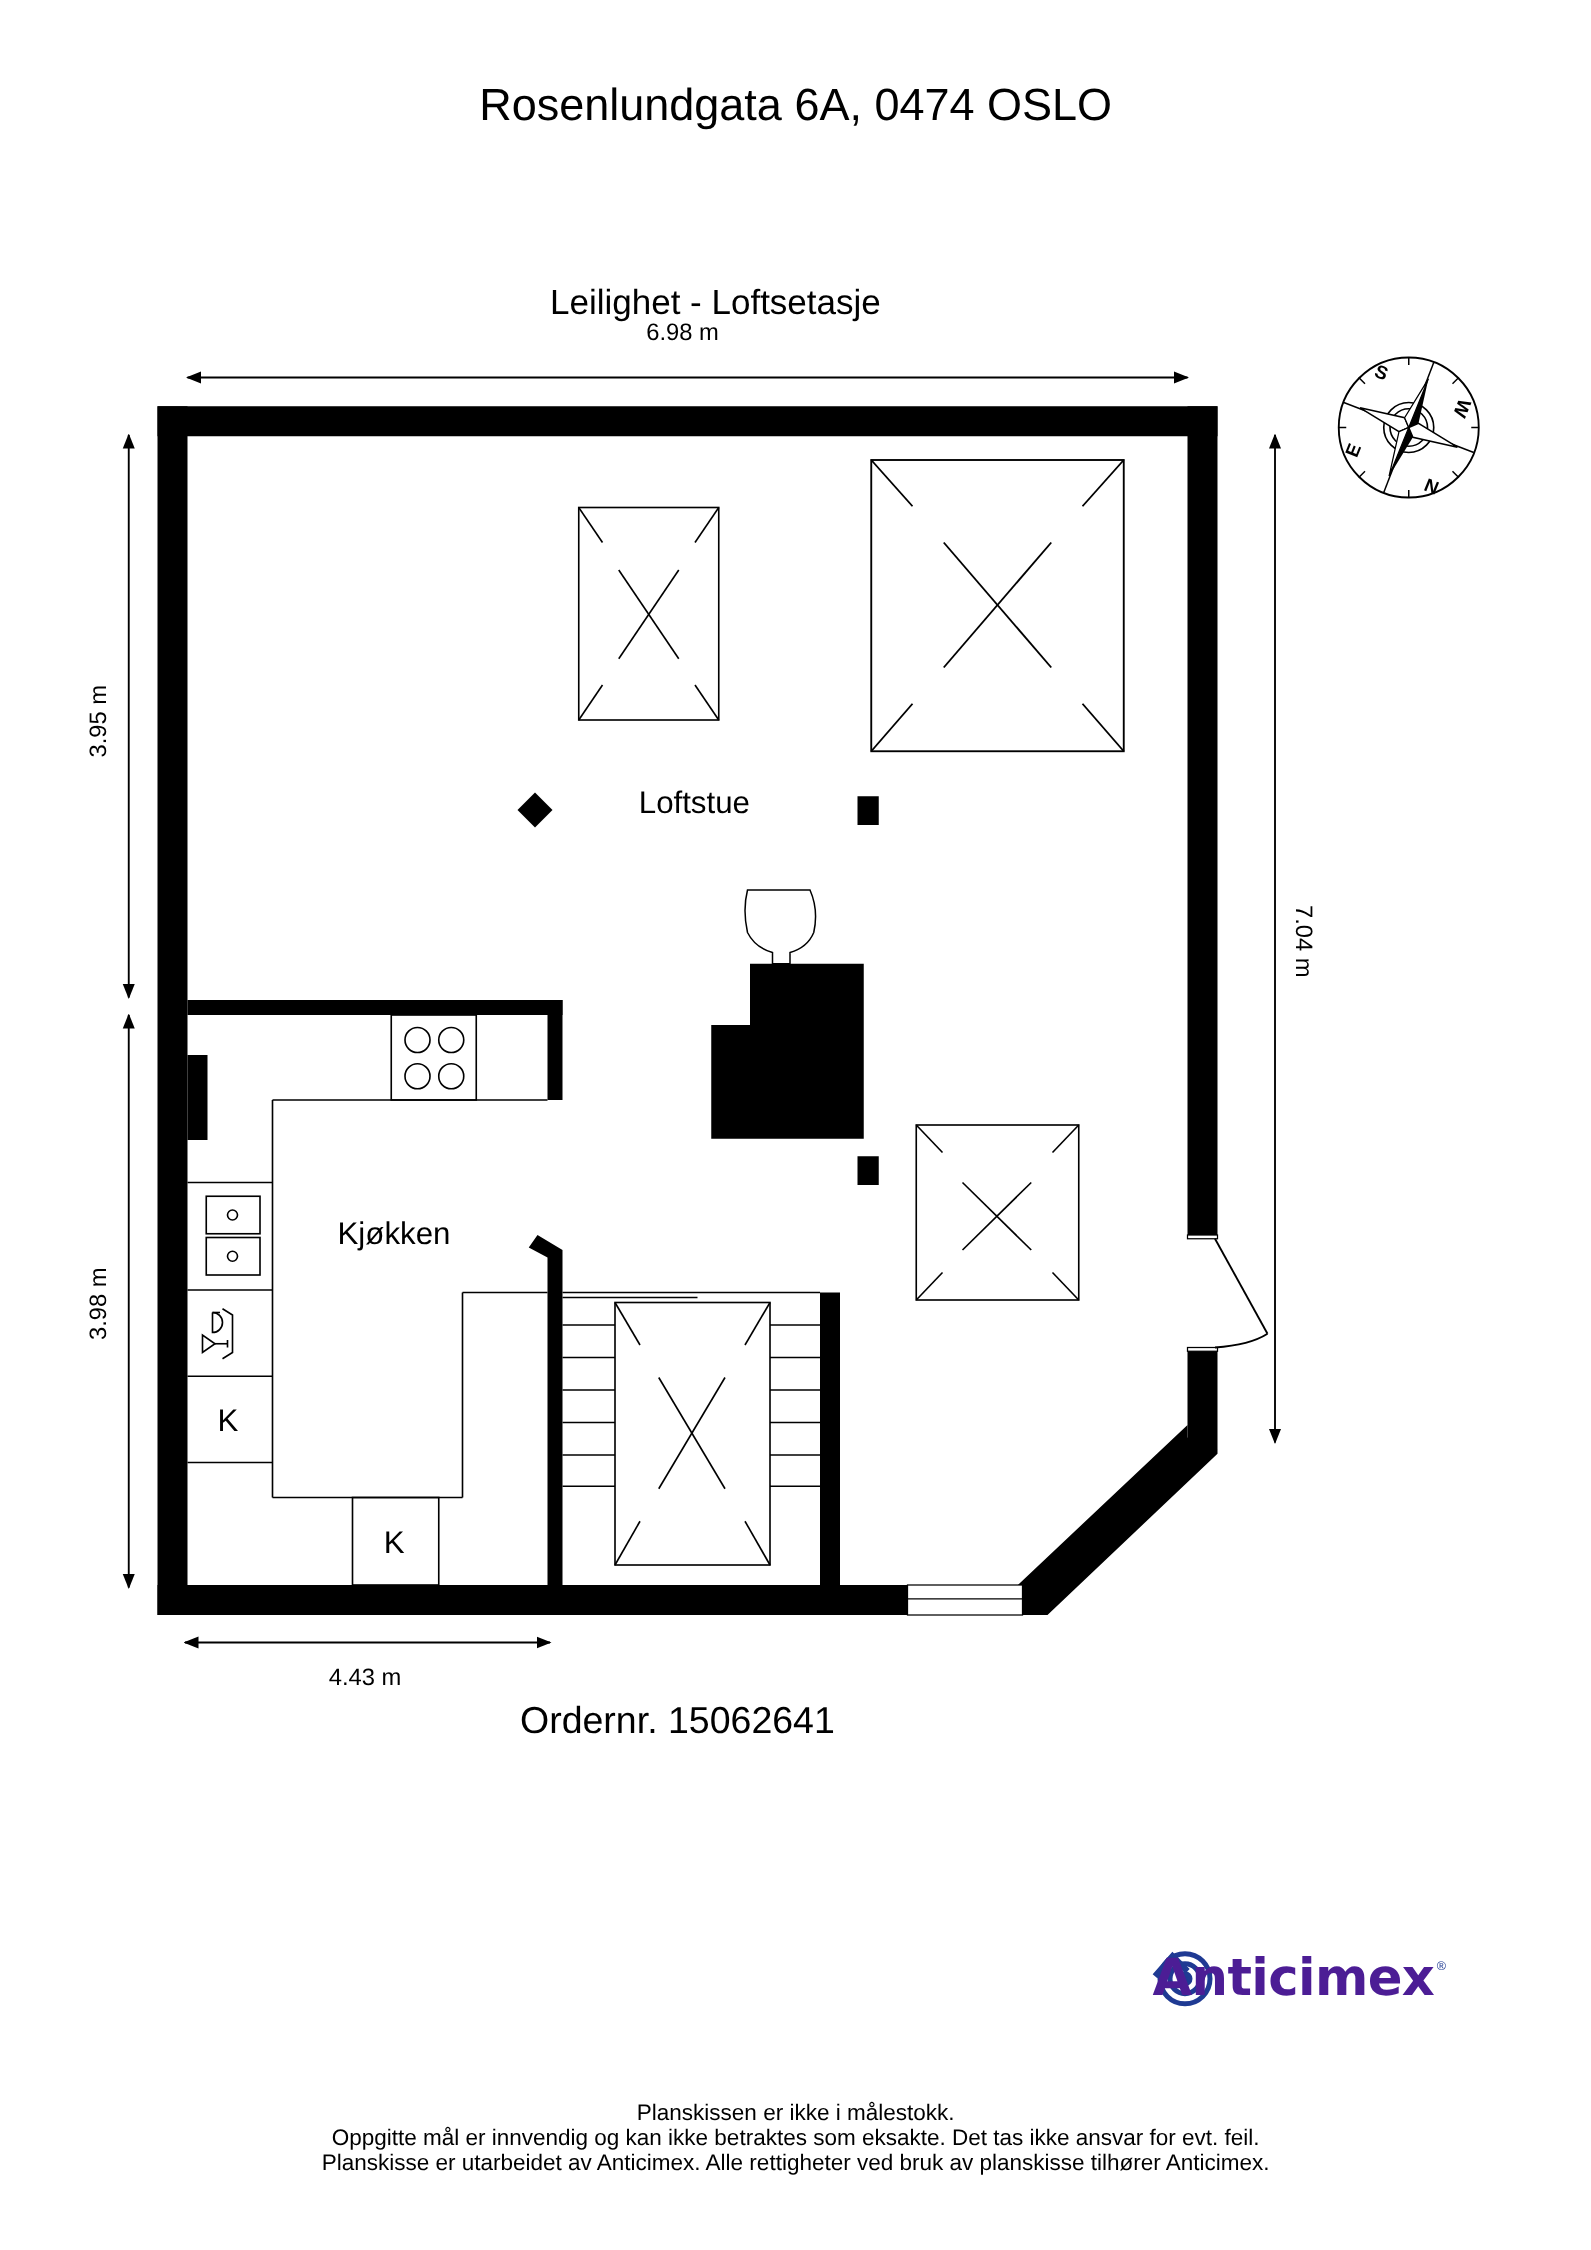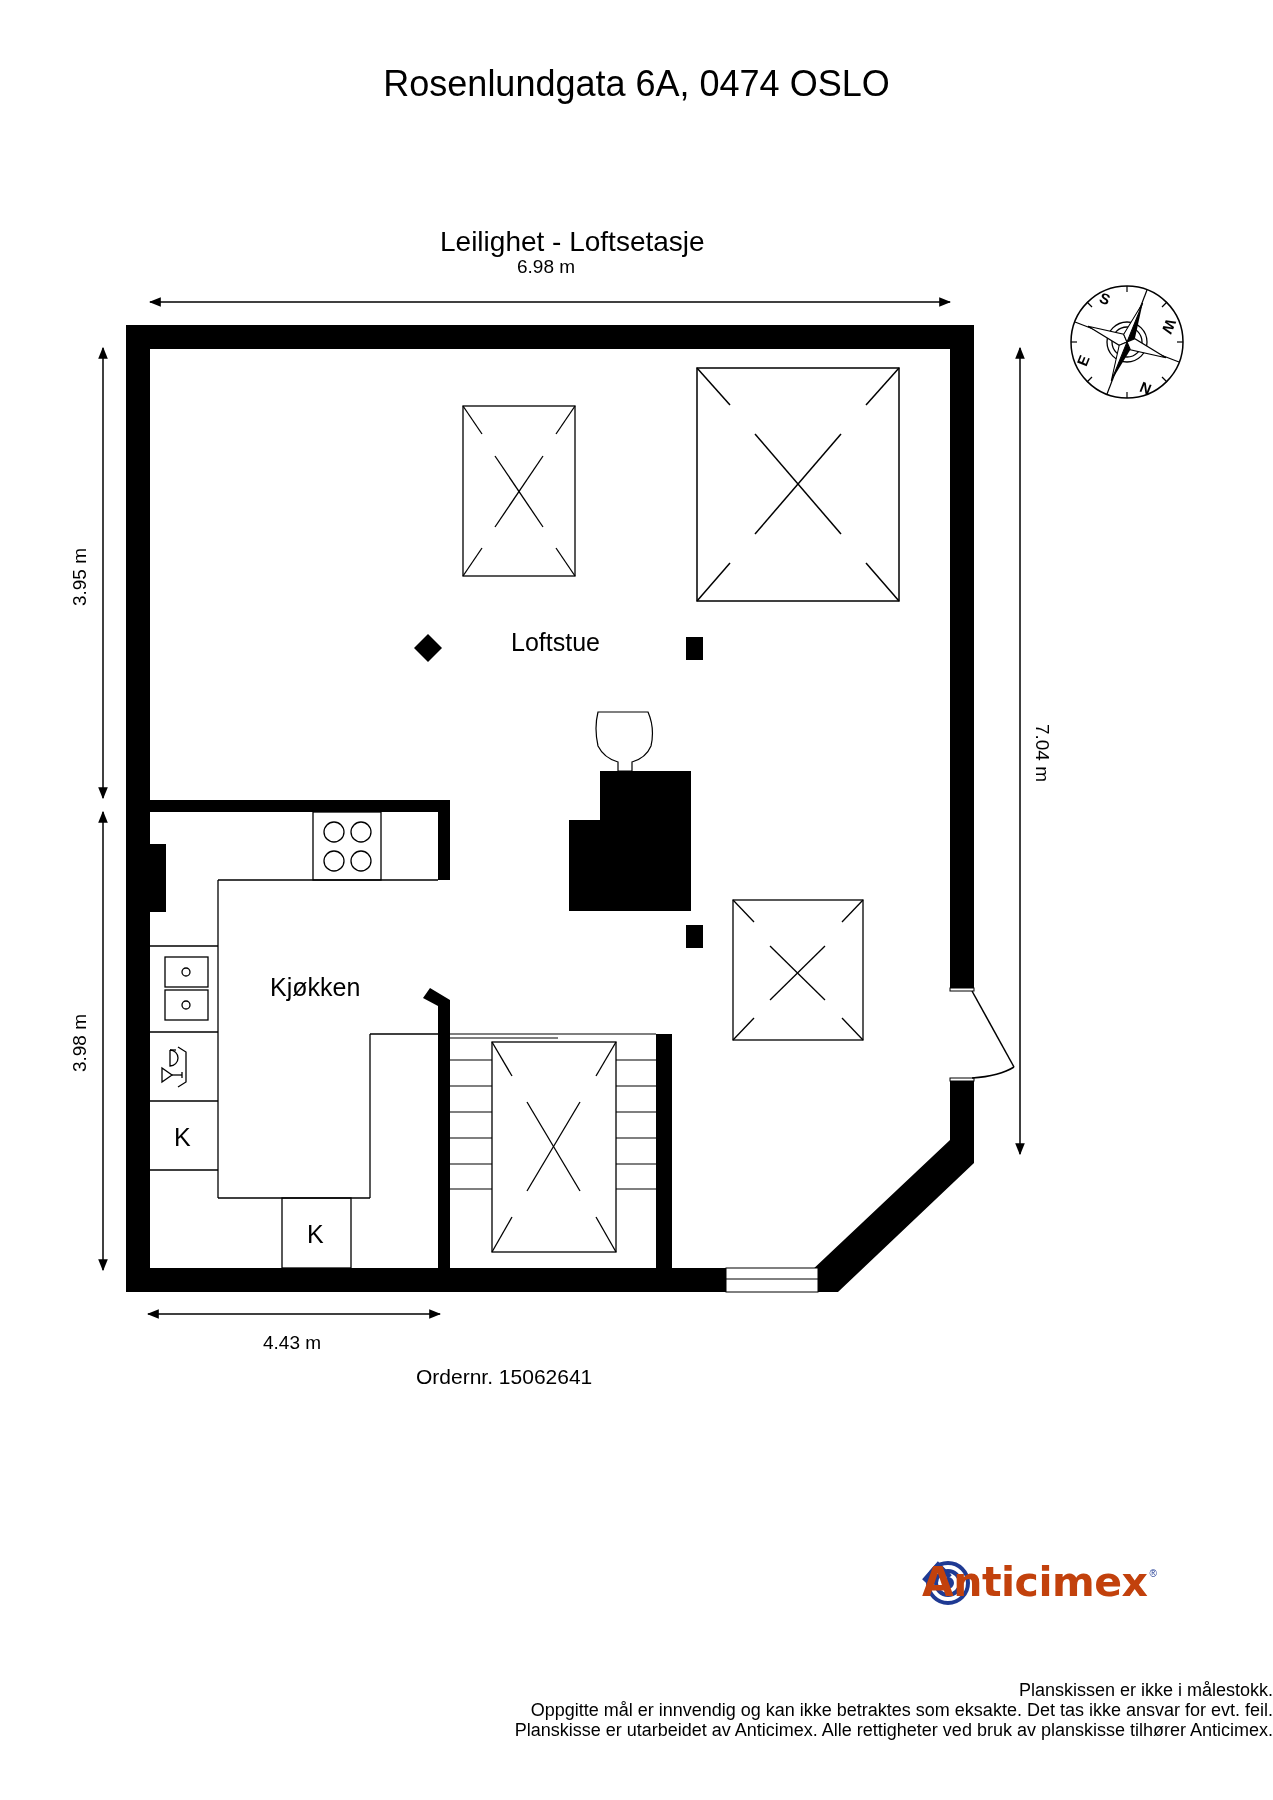--- a/index.html
+++ b/index.html
@@ -3,25 +3,25 @@
 <meta charset="utf-8">
 <style>
   html, body { margin: 0; padding: 0; background: #ffffff; }
   body { width: 1273px; height: 1800px; position: relative; overflow: hidden;
          font-family: "Liberation Sans", sans-serif; color: #000; }
   .abs { position: absolute; }
   .title { left: 0; width: 1273px; top: 58px; text-align: center; font-size: 36px; line-height: 52px; }
   .subtitle { left: 440px; width: 400px; top: 220px; text-align: left; font-size: 28px; line-height: 44px; }
   .dim { font-size: 19px; line-height: 22px; }
   .room { font-size: 25px; line-height: 30px; }
-  .order { left: 416px; top: 1362px; font-size: 21px; line-height: 30px; }
-  .footer { left: 0; width: 1273px; top: 1680px; text-align: right; font-size: 18px; line-height: 20px; }
+  .order { left: 416px; top: 1362px; font-size: 30px; line-height: 30px; }
+  .footer { left: 0; width: 1273px; top: 1680px; text-align: center; font-size: 18px; line-height: 20px; }
   .footer div { white-space: nowrap; }
   .logo { left: 922px; top: 1558px; height: 48px; display: flex; align-items: center; }
-  .logo-text { font-family: "DejaVu Sans", sans-serif; font-weight: bold; font-size: 41px; color: #c2410c; letter-spacing: -0.5px; }
+  .logo-text { font-family: "DejaVu Sans", sans-serif; font-weight: bold; font-size: 41px; color: #4c1d95; letter-spacing: -0.5px; }
   .logo-reg { font-size: 10px; color: #1f3a93; align-self: flex-start; margin-top: 10px; margin-left: 2px; }
   svg.plan { position: absolute; left: 0; top: 0; }
   .vtext { transform-origin: center center; white-space: nowrap; }
 </style>
 </head>
 <body>
 
 <div class="abs title">Rosenlundgata 6A, 0474 OSLO</div>
 <div class="abs subtitle">Leilighet  - Loftsetasje</div>
 

